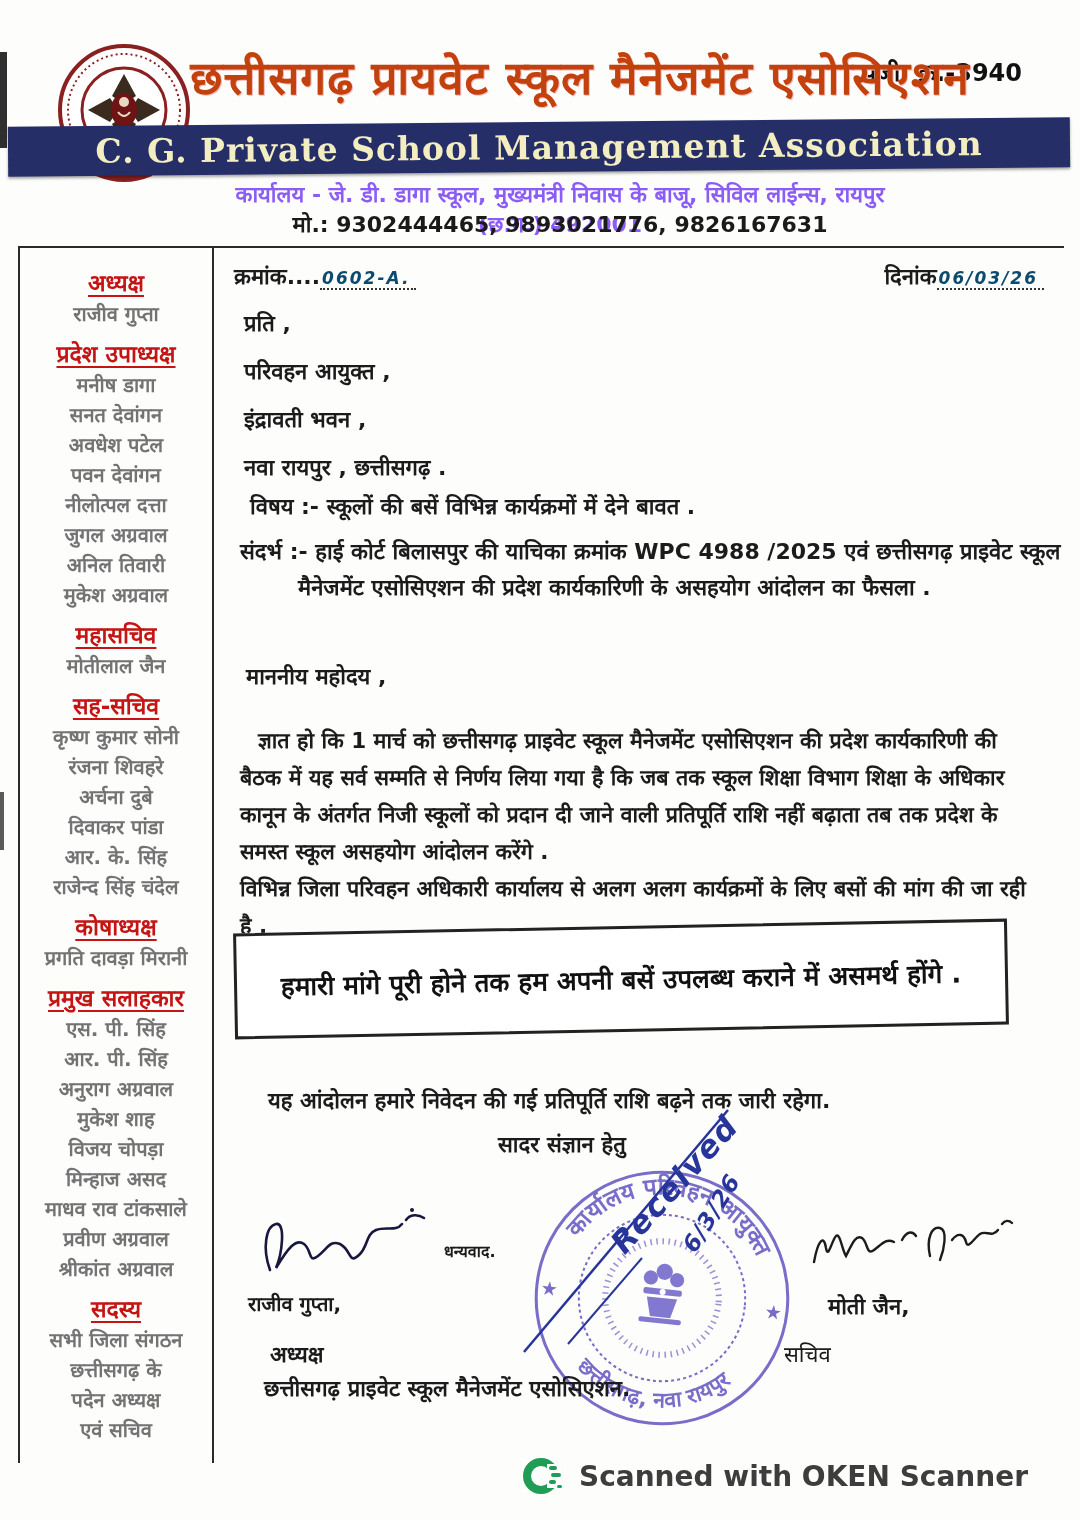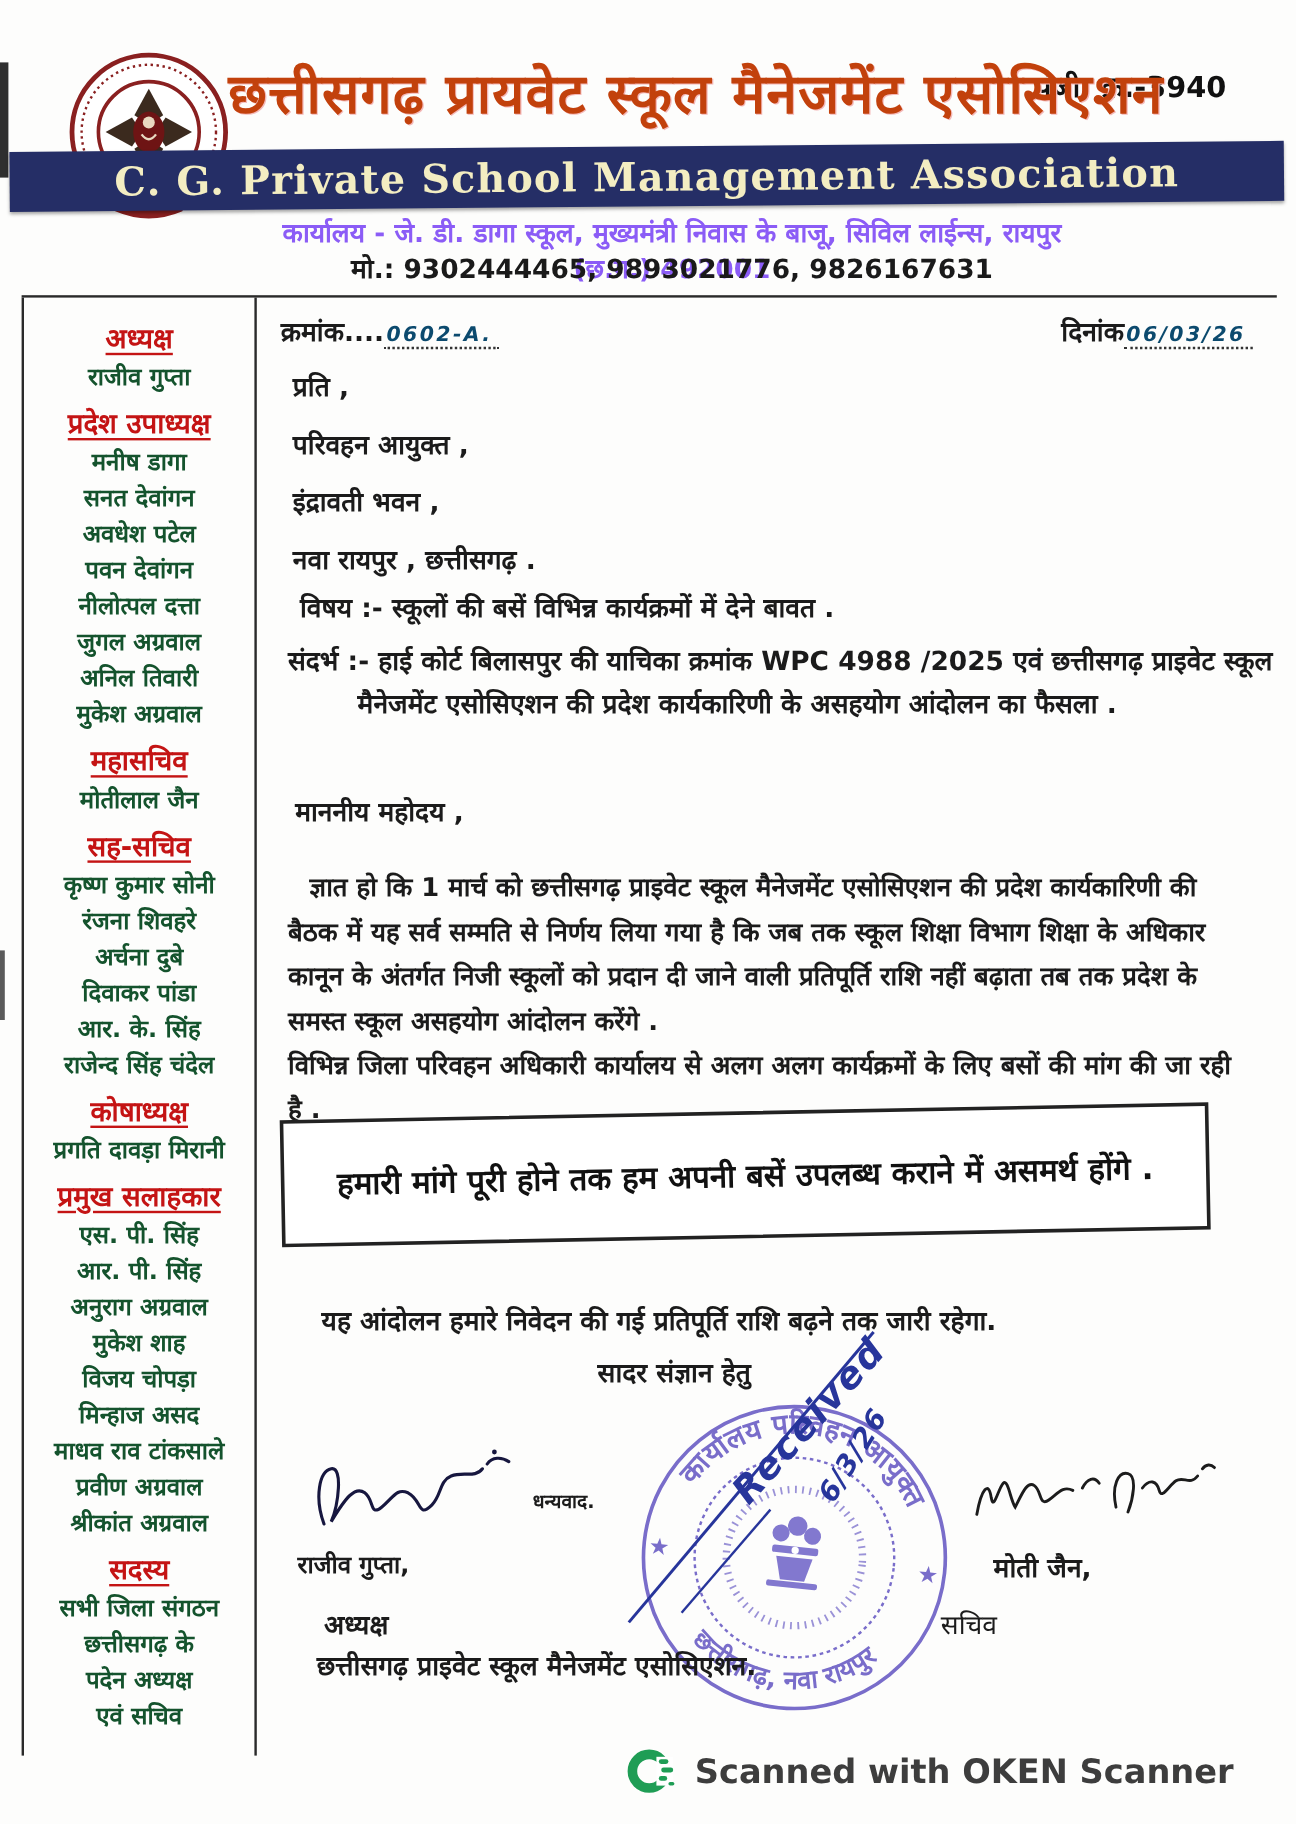--- a/index.html
+++ b/index.html
@@ -18,21 +18,21 @@
                  font-family:"DejaVu Serif","Liberation Serif",serif;}
   .addr{position:absolute;left:210px;top:178px;width:700px;text-align:center;font-size:22px;font-weight:700;color:#8b5cf6;}
   .phones{position:absolute;left:210px;top:208px;width:700px;text-align:center;font-size:22px;font-weight:700;color:#1a1a1a;}
   .hr-top{position:absolute;left:18px;top:246px;width:1046px;height:0;border-top:2px solid #2a2a2a;}
   
   .sidebar{position:absolute;left:18px;top:248px;width:196px;height:1215px;
            border-left:2px solid #2a2a2a;border-right:2px solid #2a2a2a;
            padding-top:10px;text-align:center;box-sizing:border-box;}
   .sb-title{font-size:23px;line-height:32px;font-weight:800;color:#c41414;text-decoration:underline;
             text-underline-offset:4px;margin-top:9px;}
-  .sb-name{font-size:20px;line-height:30px;font-weight:700;color:#14532d;}
+  .sb-name{font-size:20px;line-height:30px;font-weight:700;color:#737373;}
   
   .main{position:absolute;left:216px;top:248px;width:846px;height:1222px;}
   .ref-row{position:absolute;left:18px;top:12px;width:810px;display:flex;justify-content:space-between;}
   .lbl{font-size:22px;font-weight:700;}
   .hand{font-family:"DejaVu Sans",sans-serif;font-style:italic;font-weight:700;font-size:17px;
         color:#0c4a6e;letter-spacing:2px;border-bottom:2px dotted #333;padding:0 6px 0 2px;}
   .to-block{position:absolute;left:28px;top:52px;}
   .to-line{font-size:22px;font-weight:700;line-height:48px;}
   .subject{position:absolute;left:34px;top:242px;font-size:22px;font-weight:700;}
   .reference{position:absolute;left:24px;top:286px;width:800px;font-size:22px;font-weight:700;

